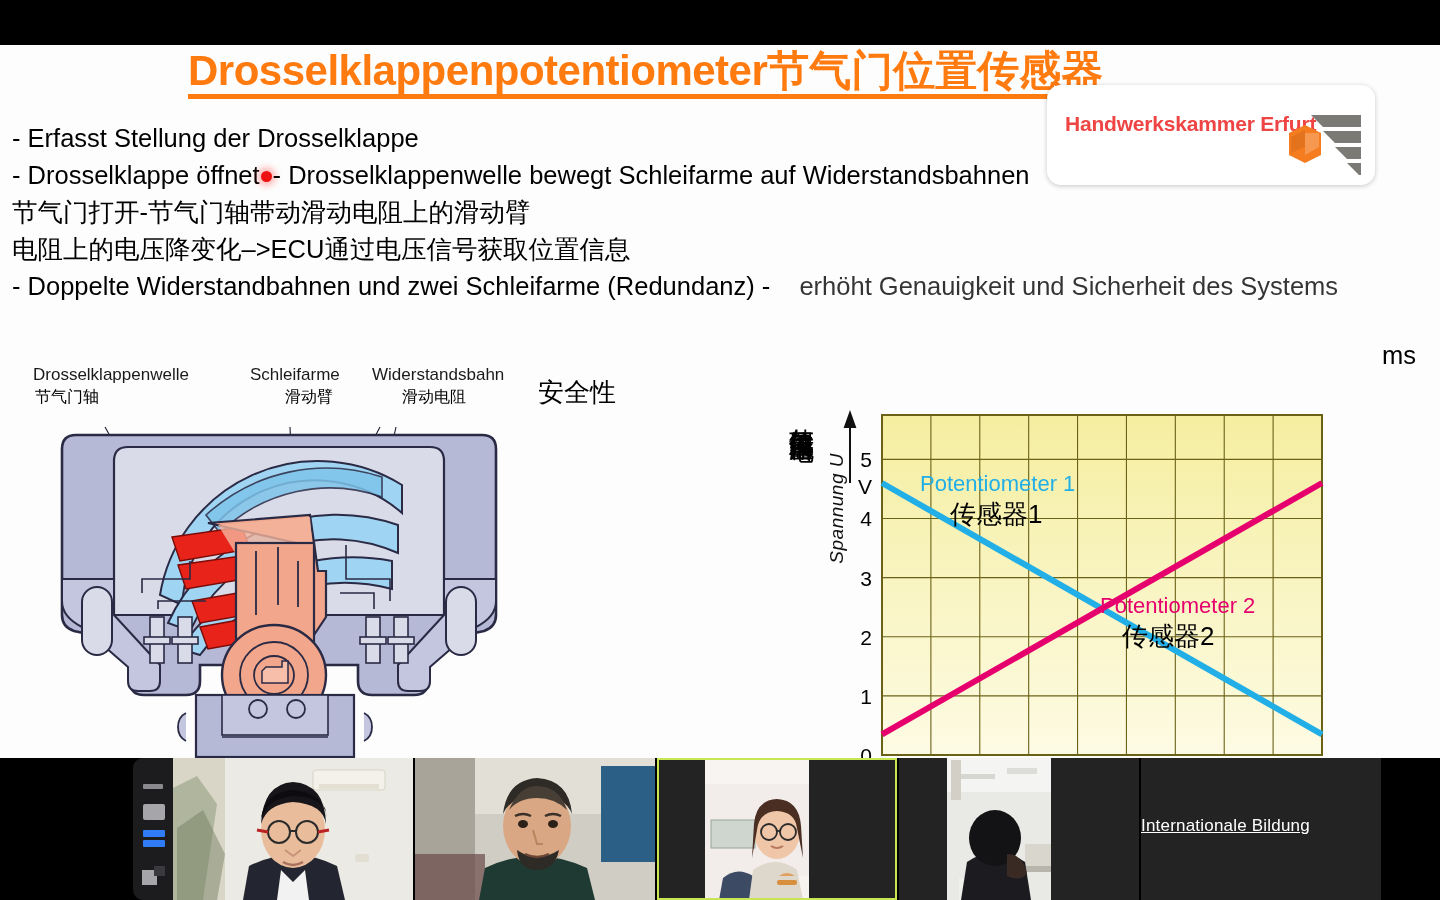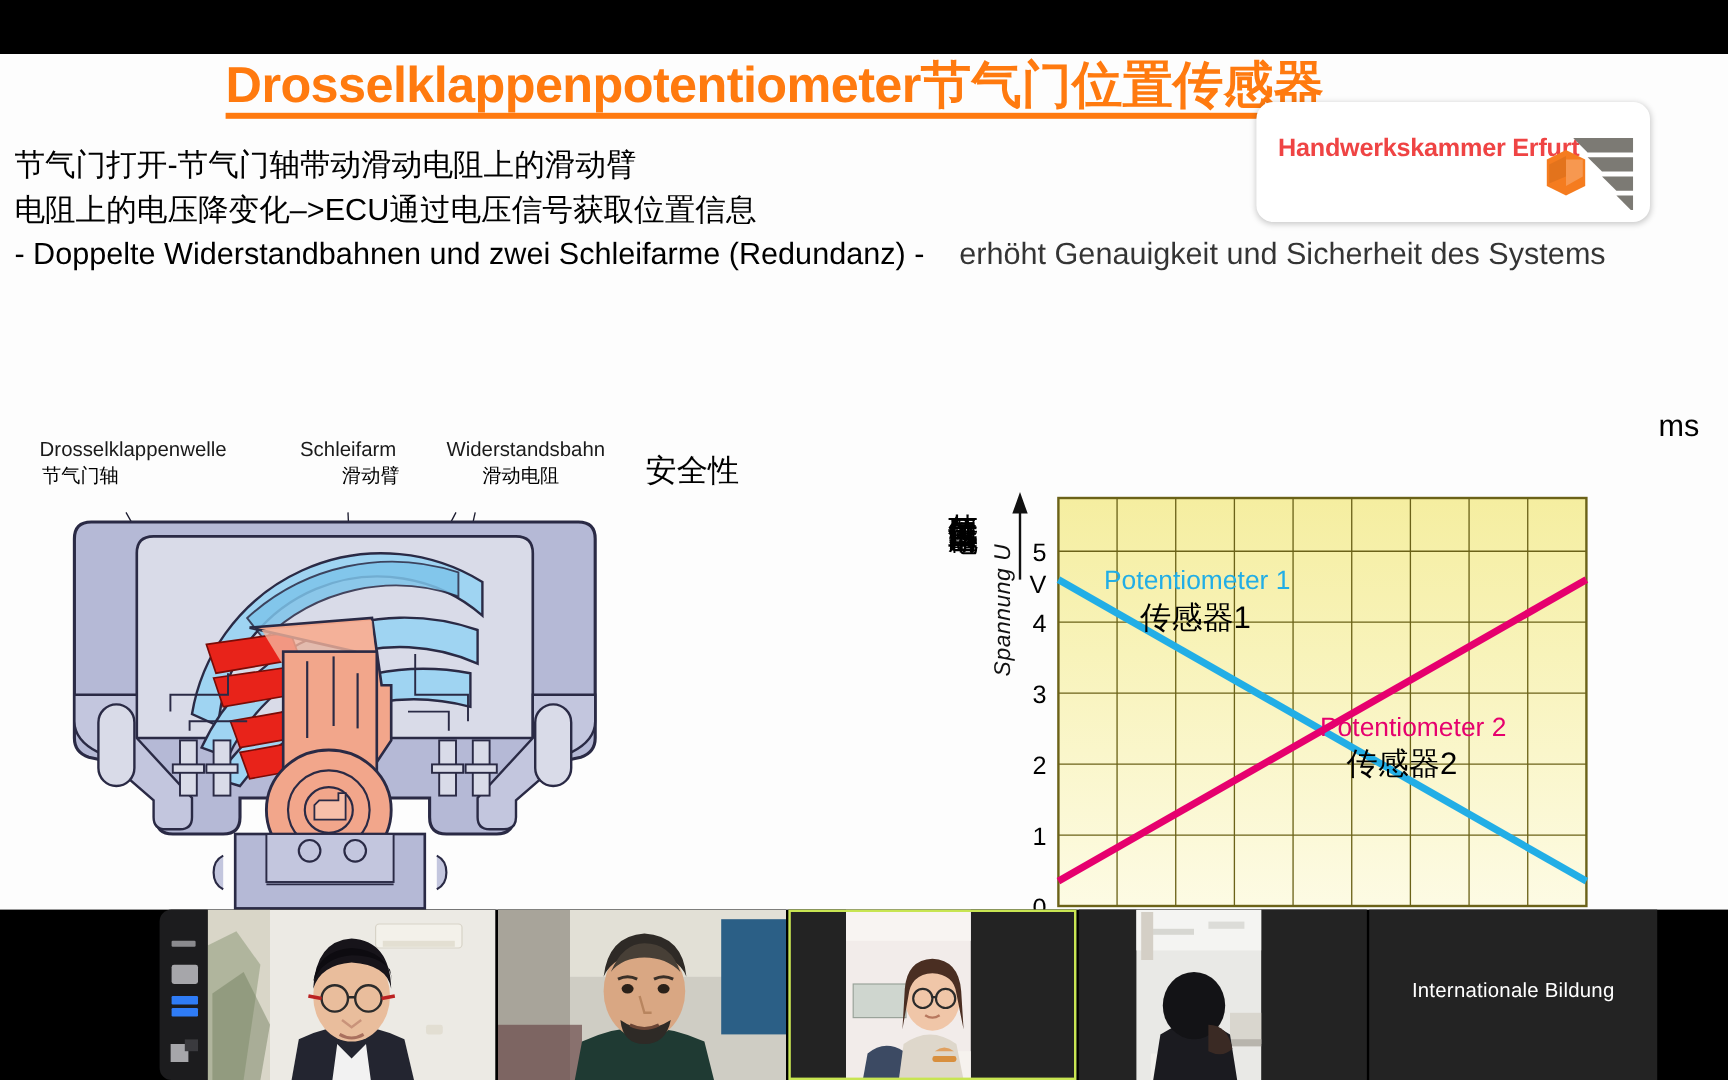--- a/index.html
+++ b/index.html
@@ -114,23 +114,24 @@
   }
   .side-ctrl i { position: absolute; display: block; }
   .tile {
     position: absolute; top: 0; height: 142px;
     background: #232323;
     overflow: hidden;
   }
   .tile.active { outline: 2px solid #c8e552; outline-offset: -2px; }
   .tile-label {
     position: absolute; left: 0; right: 0; top: 58px;
-    text-align: center;
+    text-align: left;
     color: #fff; font-size: 17px;
     letter-spacing: .2px;
+    text-decoration: underline;
   }
 </style>
 </head>
 <body>
 
 <div id="stage">
 
   <div class="slide">
 
     <div class="title">
@@ -144,32 +145,36 @@
         <polygon points="58,38 96,38 96,50 70,50" fill="#7C7A74"></polygon>
         <polygon points="70,54 96,54 96,66 82,66" fill="#7C7A74"></polygon>
         <polygon points="82,70 96,70 96,82 94,82" fill="#7C7A74"></polygon>
         <polygon points="24,40 40,32 56,40 56,62 40,70 24,62" fill="#F57C1F"></polygon>
         <path d="M40,40 L54,40 L54,54 L40,62 Z" fill="#fff" opacity=".22"></path>
         <path d="M26,44 L40,37 L40,54 L26,60 Z" fill="#000" opacity=".07"></path>
       </svg>
     </div>
 
     <div class="bullets">
+      <div>- Erfasst Stellung der Drosselklappe</div>
+      <div>
+        <span>- Drosselklappe öffnet</span><span class="cursor-dot"></span><span>- Drosselklappenwelle bewegt Schleifarme auf Widerstandsbahnen</span>
+      </div>
       <div>  节气门打开-节气门轴带动滑动电阻上的滑动臂</div>
       <div>  电阻上的电压降变化–&gt;ECU通过电压信号获取位置信息</div>
       <div>
         <span>- Doppelte Widerstandbahnen und zwei Schleifarme (Redundanz) -</span>
         <span style="color:#111;opacity:.85;margin-left:22px">erhöht Genauigkeit und Sicherheit des Systems</span>
       </div>
     </div>
 
     <div class="diagram">
 
       <div class="dg-label" style="left:23px; top:0px;">Drosselklappenwelle</div>
-      <div class="dg-label" style="left:240px; top:0px;">Schleifarm</div>
+      <div class="dg-label" style="left:240px; top:0px;">Schleifarme</div>
       <div class="dg-label" style="left:362px; top:0px;">Widerstandsbahn</div>
 
       <div class="dg-label-cn" style="left:25px; top:22px;">节气门轴</div>
       <div class="dg-label-cn" style="left:243px; top:22px;margin-left:32px;">滑动臂</div>
       <div class="dg-label-cn" style="left:392px; top:22px;">滑动电阻</div>
 
       <svg width="600" height="420" viewBox="0 0 600 420">
         <g stroke="#1a1a2e" stroke-width="1.6" fill="none">
 
           <line x1="95" y1="62" x2="210" y2="268" stroke-width="1.1"></line>

